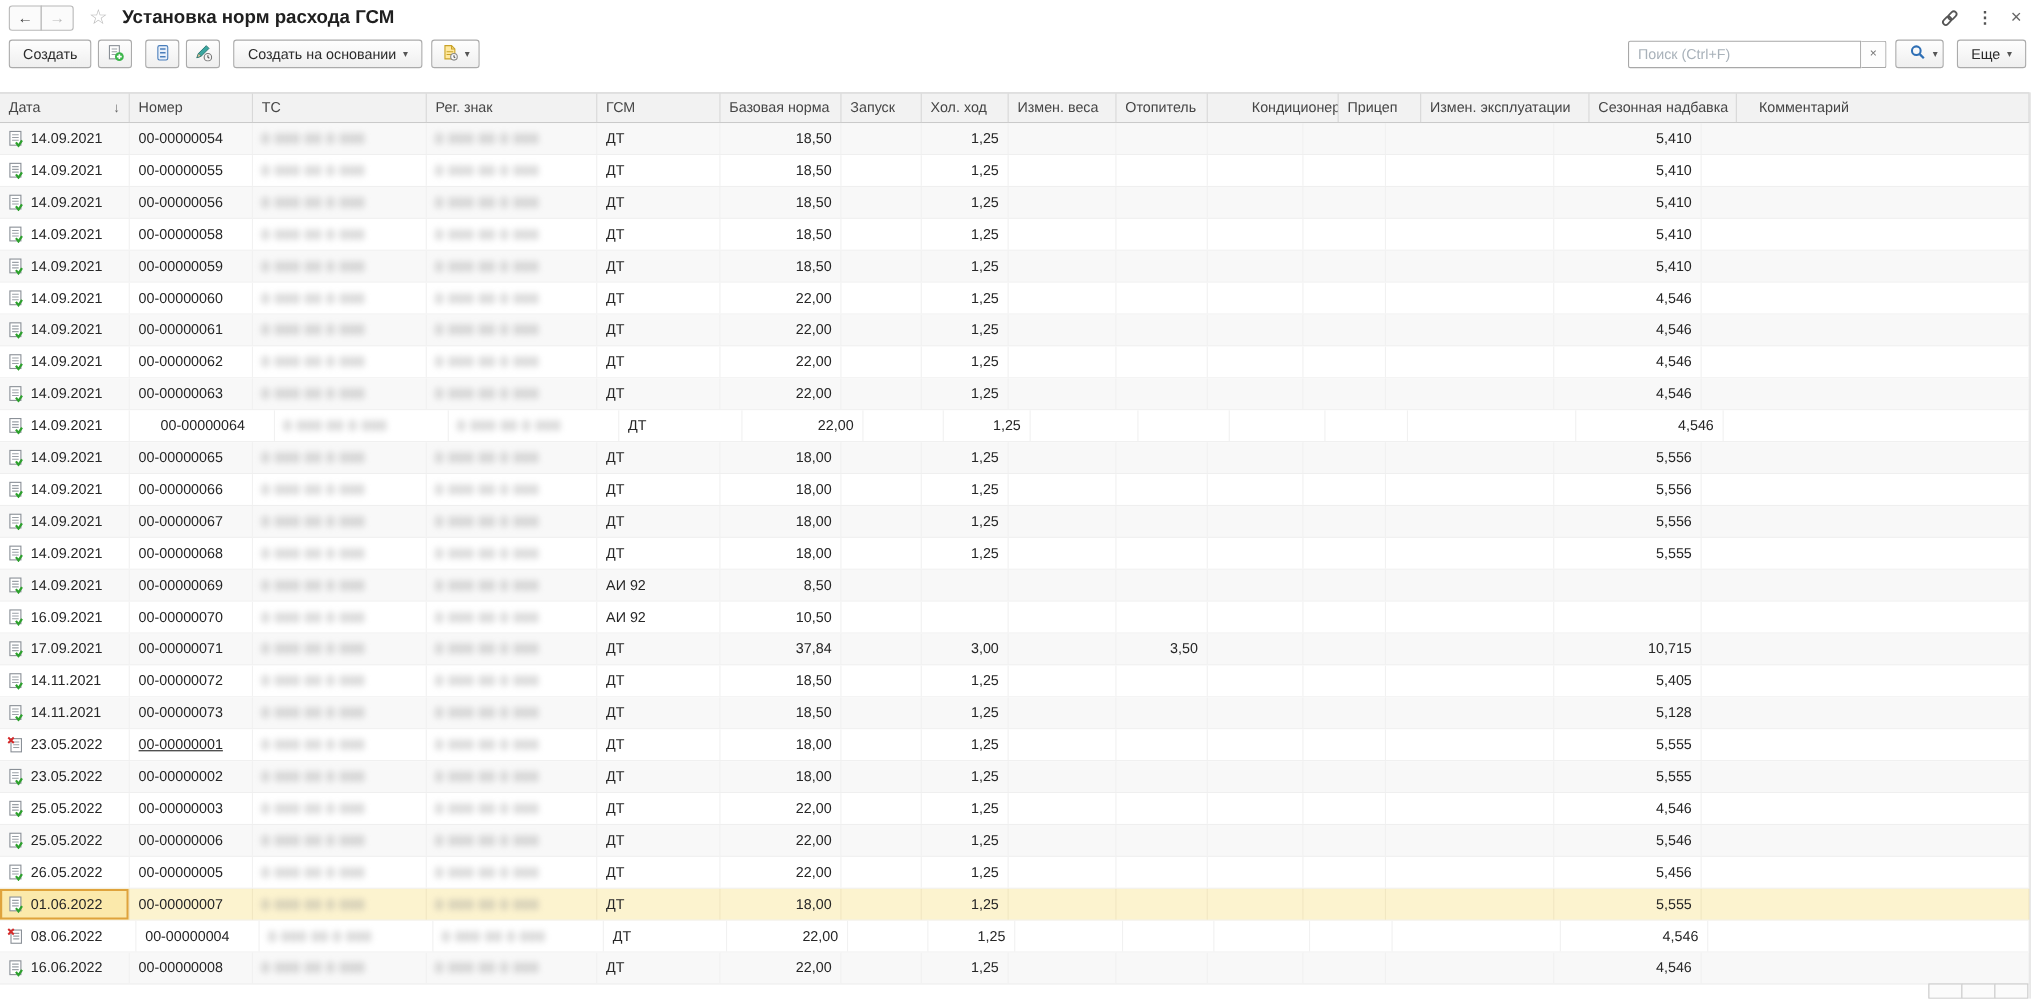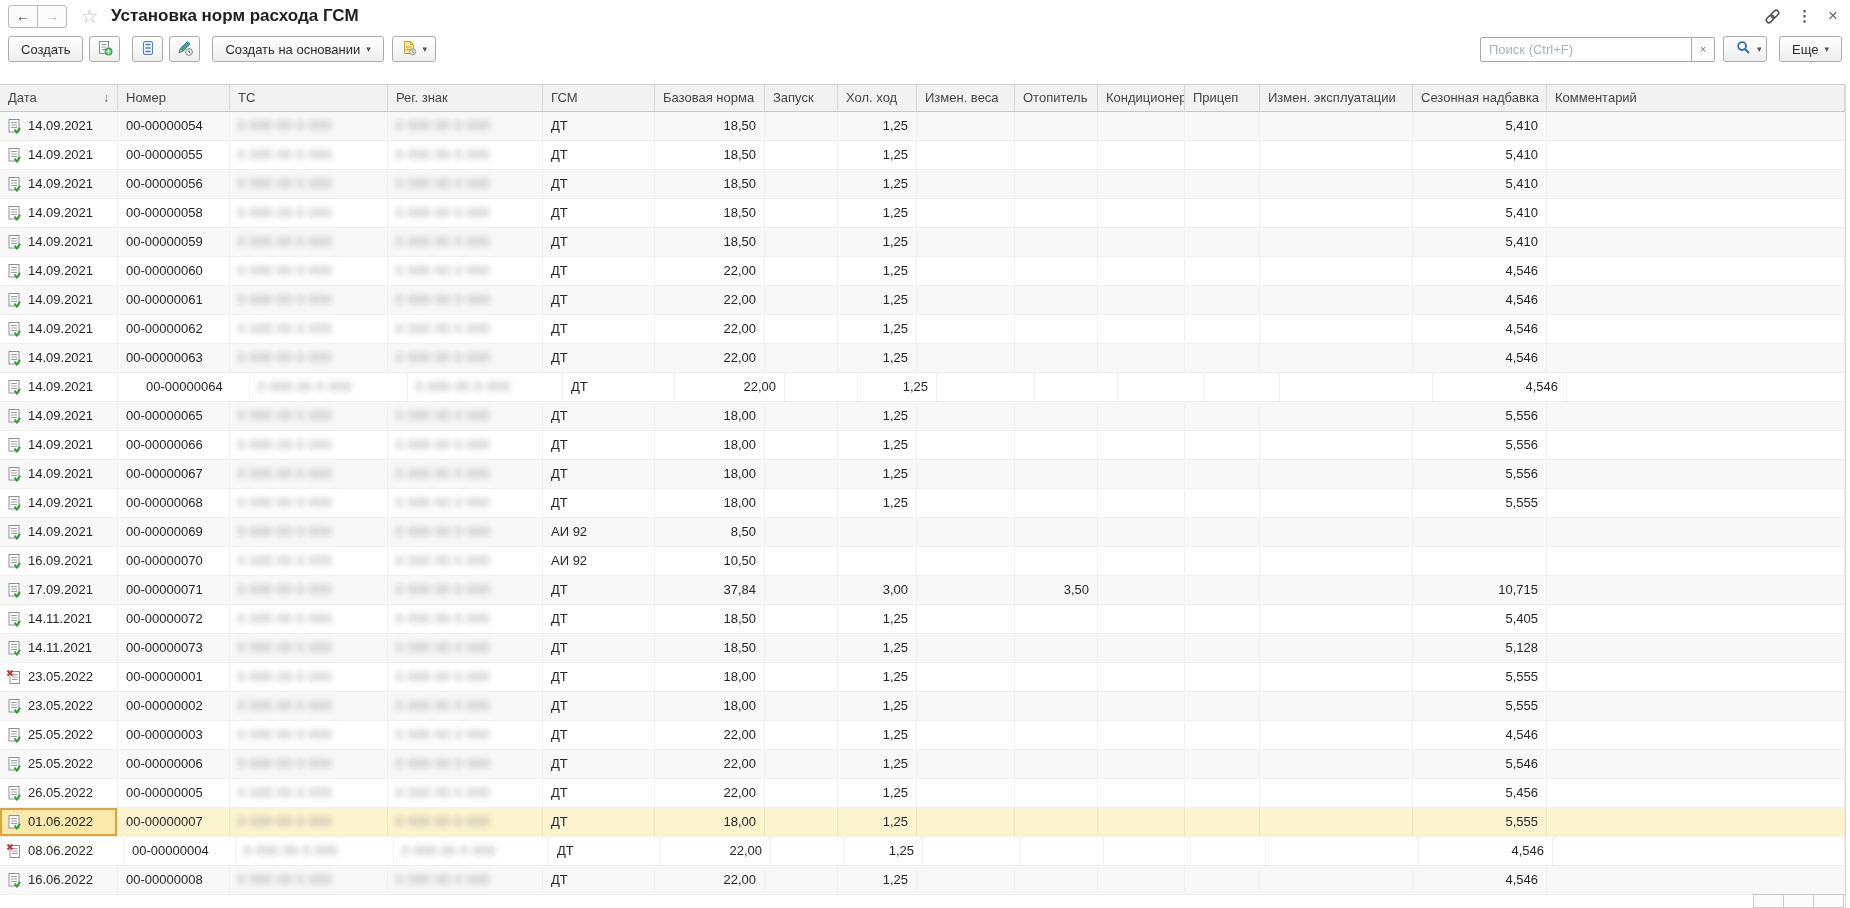--- a/index.html
+++ b/index.html
@@ -39,21 +39,21 @@
                   display:flex; align-items:center; justify-content:center; font-size:11px; }
   .search-btn { margin-left:8px; width:44px; }
   .more-btn { margin-left:12px; }
 
   
   .thead { display:flex; height:28px; background:#f2f2f2;
            border-top:1px solid #cfcfcf; border-bottom:1px solid #c6c6c6; width:1845px; }
   .th { font-size:13px; color:#454545; line-height:26px; padding:0 8px;
         border-right:1px solid #d8d8d8; overflow:hidden; white-space:nowrap; position:relative; }
   .th .sort { float:right; color:#666; font-size:12px; margin-left:4px; }
-  .flex { flex:1; }
+  .flex { flex:1;margin-left:12px; }
   .tbody { width:1845px; }
   .tr { display:flex; height:29px; border-bottom:1px solid #efefef; background:#fff; }
   .tr:nth-child(odd) { background:#f8f8f8; }
   .td { font-size:13px; color:#262626; line-height:28px; padding:0 8px;
         border-right:1px solid #f1f1f1; white-space:nowrap; overflow:hidden; }
   .td.r { text-align:right; }
   .td.c-date { display:flex; align-items:center; gap:6px; padding-left:6px; }
   .doc-ic { width:16px; height:16px; display:inline-flex; flex:none; }
   .masked { filter:blur(3px); color:#8b8b8b; font-size:12px; letter-spacing:1px; }
   .tr.sel { background:#fcf3cf !important; }
@@ -170,21 +170,21 @@
       <div class="th" style="width: 118px;"><span>Дата</span><span class="sort">↓</span></div>
       <div class="th" style="width: 112px;"><span>Номер</span></div>
       <div class="th" style="width: 158px;"><span>ТС</span></div>
       <div class="th" style="width: 155px;"><span>Рег. знак</span></div>
       <div class="th" style="width: 112px;"><span>ГСМ</span></div>
       <div class="th" style="width: 110px;"><span>Базовая норма</span></div>
       <div class="th" style="width: 73px;"><span>Запуск</span></div>
       <div class="th" style="width: 79px;"><span>Хол. ход</span></div>
       <div class="th" style="width: 98px;"><span>Измен. веса</span></div>
       <div class="th" style="width: 83px;"><span>Отопитель</span></div>
-      <div class="th" style="width: 87px;"><span>Кондиционер</span></div>
+      <div class="th" style="width: 87px; margin-left: 32px;"><span>Кондиционер</span></div>
       <div class="th" style="width: 75px;"><span>Прицеп</span></div>
       <div class="th" style="width: 153px;"><span>Измен. эксплуатации</span></div>
       <div class="th" style="width: 134px;"><span>Сезонная надбавка</span></div>
       <div class="th flex"><span>Комментарий</span></div>
     </div>
   <div class="tbody">
       <div class="tr">
         <div class="td c-date" style="width: 118px;">
           <span class="doc-ic">
             <svg width="16" height="16" viewBox="0 0 16 16">
@@ -722,21 +722,21 @@
             <svg width="16" height="16" viewBox="0 0 16 16">
               <rect x="4" y="2.5" width="9.5" height="12" fill="#fff" stroke="#8a9097"></rect>
               <line x1="6" y1="5.5" x2="11.5" y2="5.5" stroke="#9aa0a6"></line>
               <line x1="6" y1="8" x2="11.5" y2="8" stroke="#9aa0a6"></line>
               <line x1="6" y1="10.5" x2="11.5" y2="10.5" stroke="#9aa0a6"></line>
               <path d="M1.5 1.5 l5 5 M6.5 1.5 l-5 5" stroke="#d42a2a" stroke-width="1.8"></path>
             </svg>
           </span>
           <span>23.05.2022</span>
         </div>
-        <div class="td c-number" style="width: 112px;">00-00000001</div>
+        <div class="td c-number" style="width: 112px; text-decoration: underline;">00-00000001</div>
         <div class="td c-ts" style="width: 158px;"><span class="masked">0 000 00 0 000</span></div>
         <div class="td c-reg" style="width: 155px;"><span class="masked">0 000 00 0 000</span></div>
         <div class="td c-fuel" style="width: 112px;">ДТ</div>
         <div class="td c-base r" style="width: 110px;">18,00</div>
         <div class="td c-start r" style="width: 73px;"></div>
         <div class="td c-idle r" style="width: 79px;">1,25</div>
         <div class="td c-weight r" style="width: 98px;"></div>
         <div class="td c-heater r" style="width: 83px;"></div>
         <div class="td c-ac r" style="width: 87px;"></div>
         <div class="td c-trailer r" style="width: 75px;"></div>

